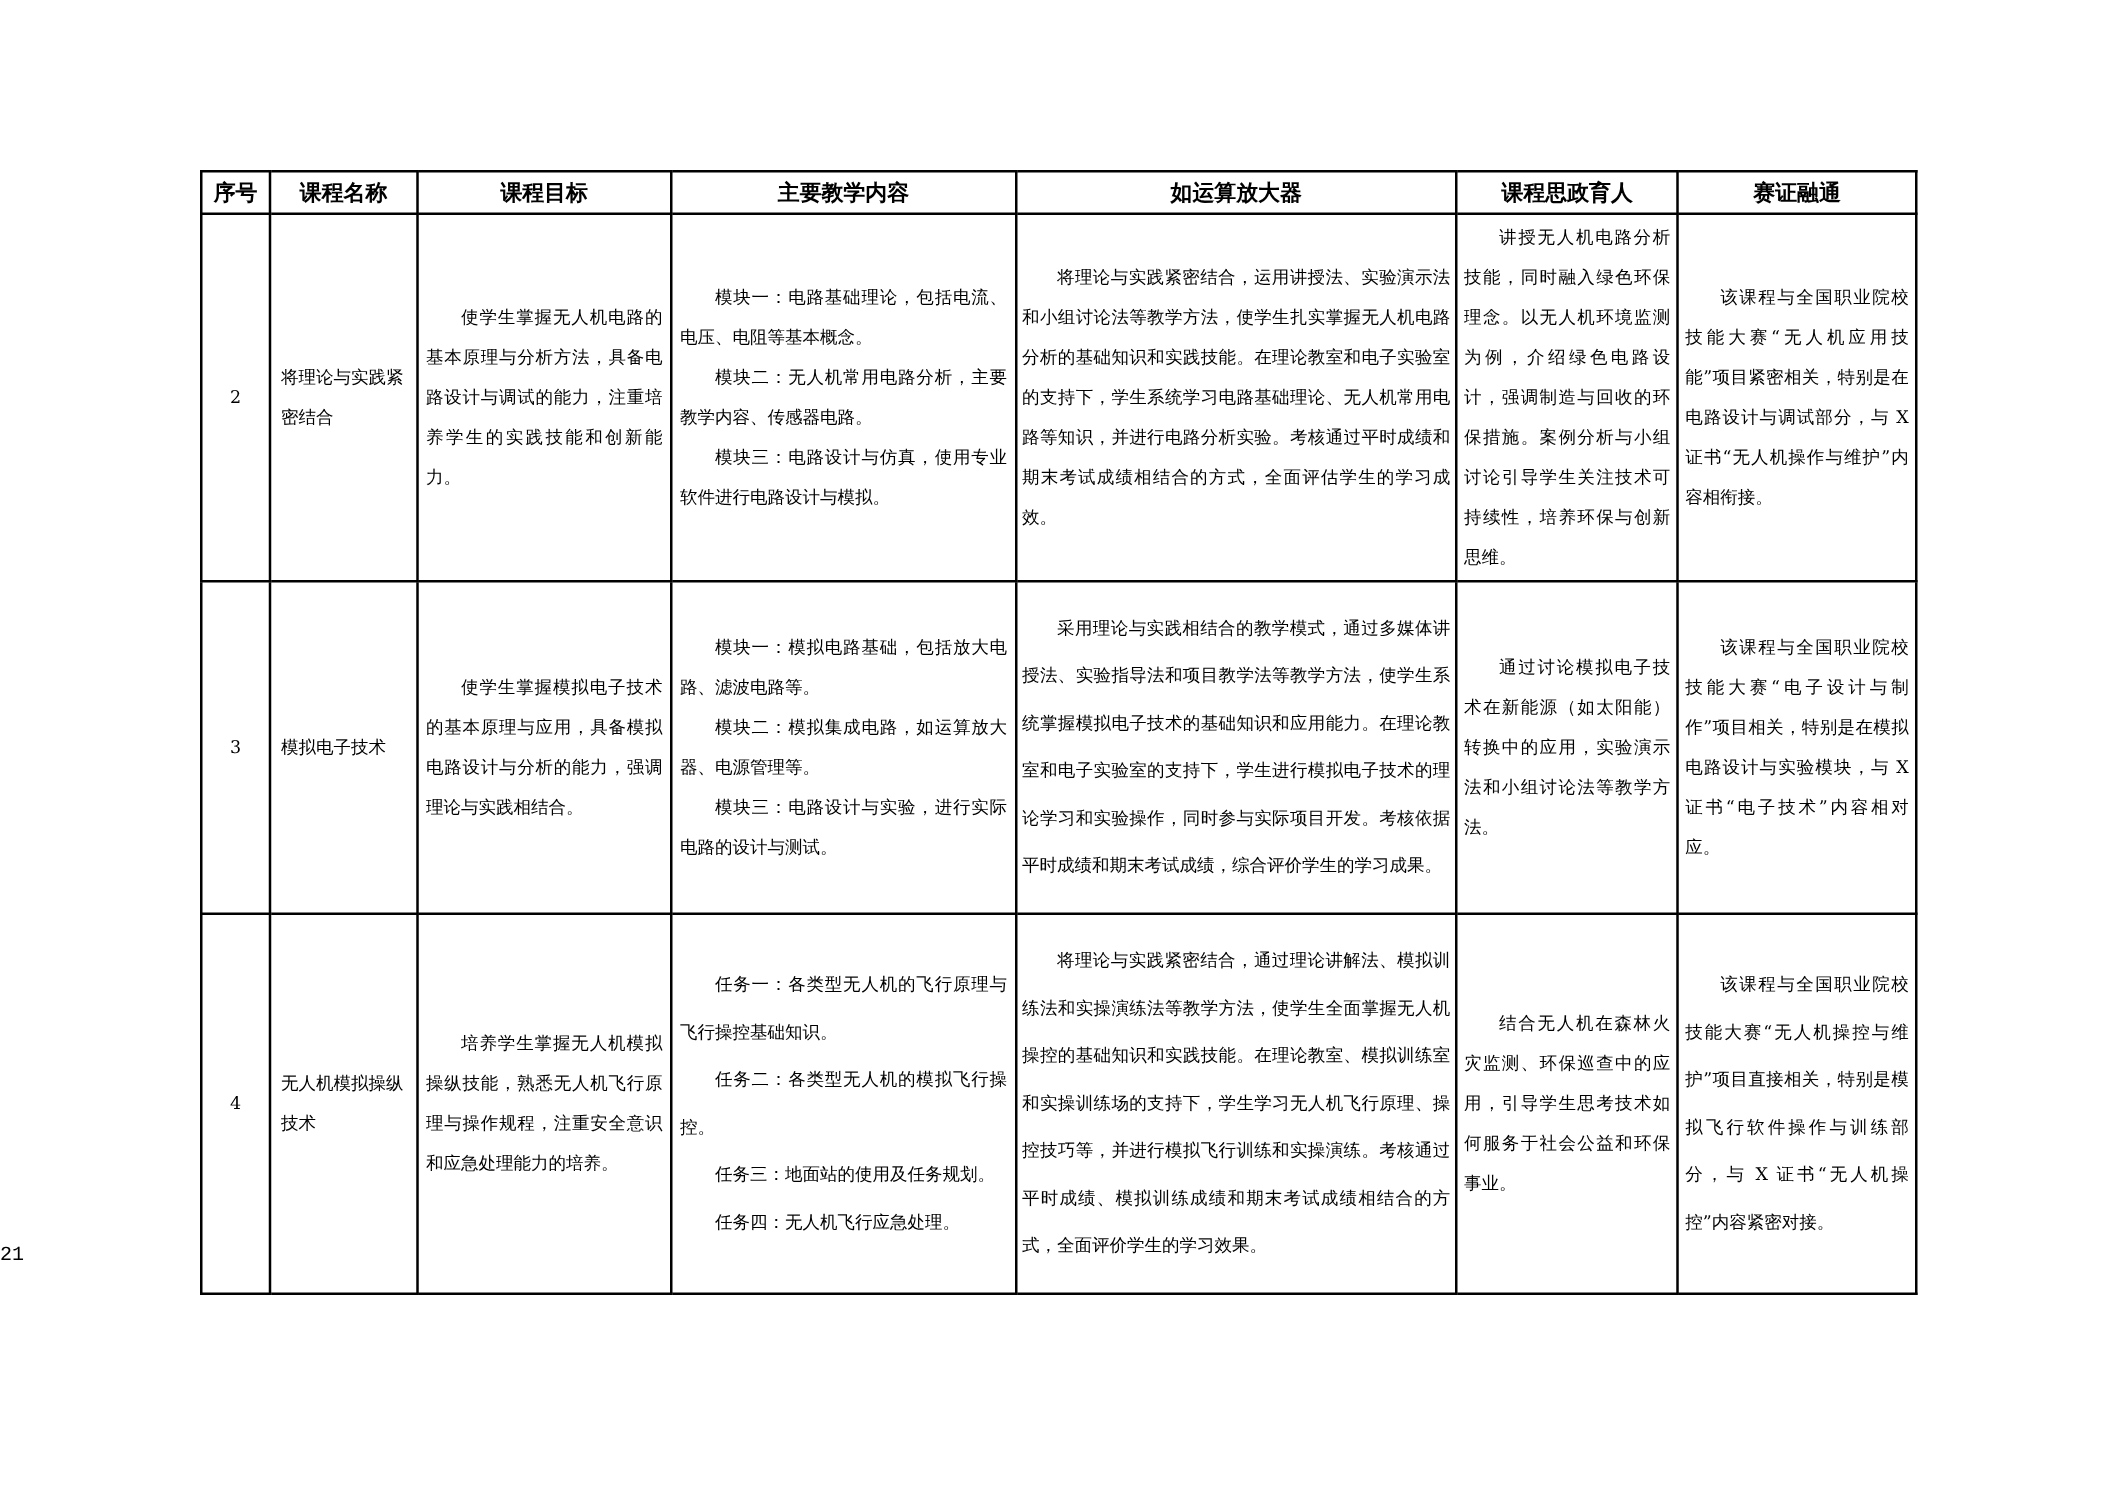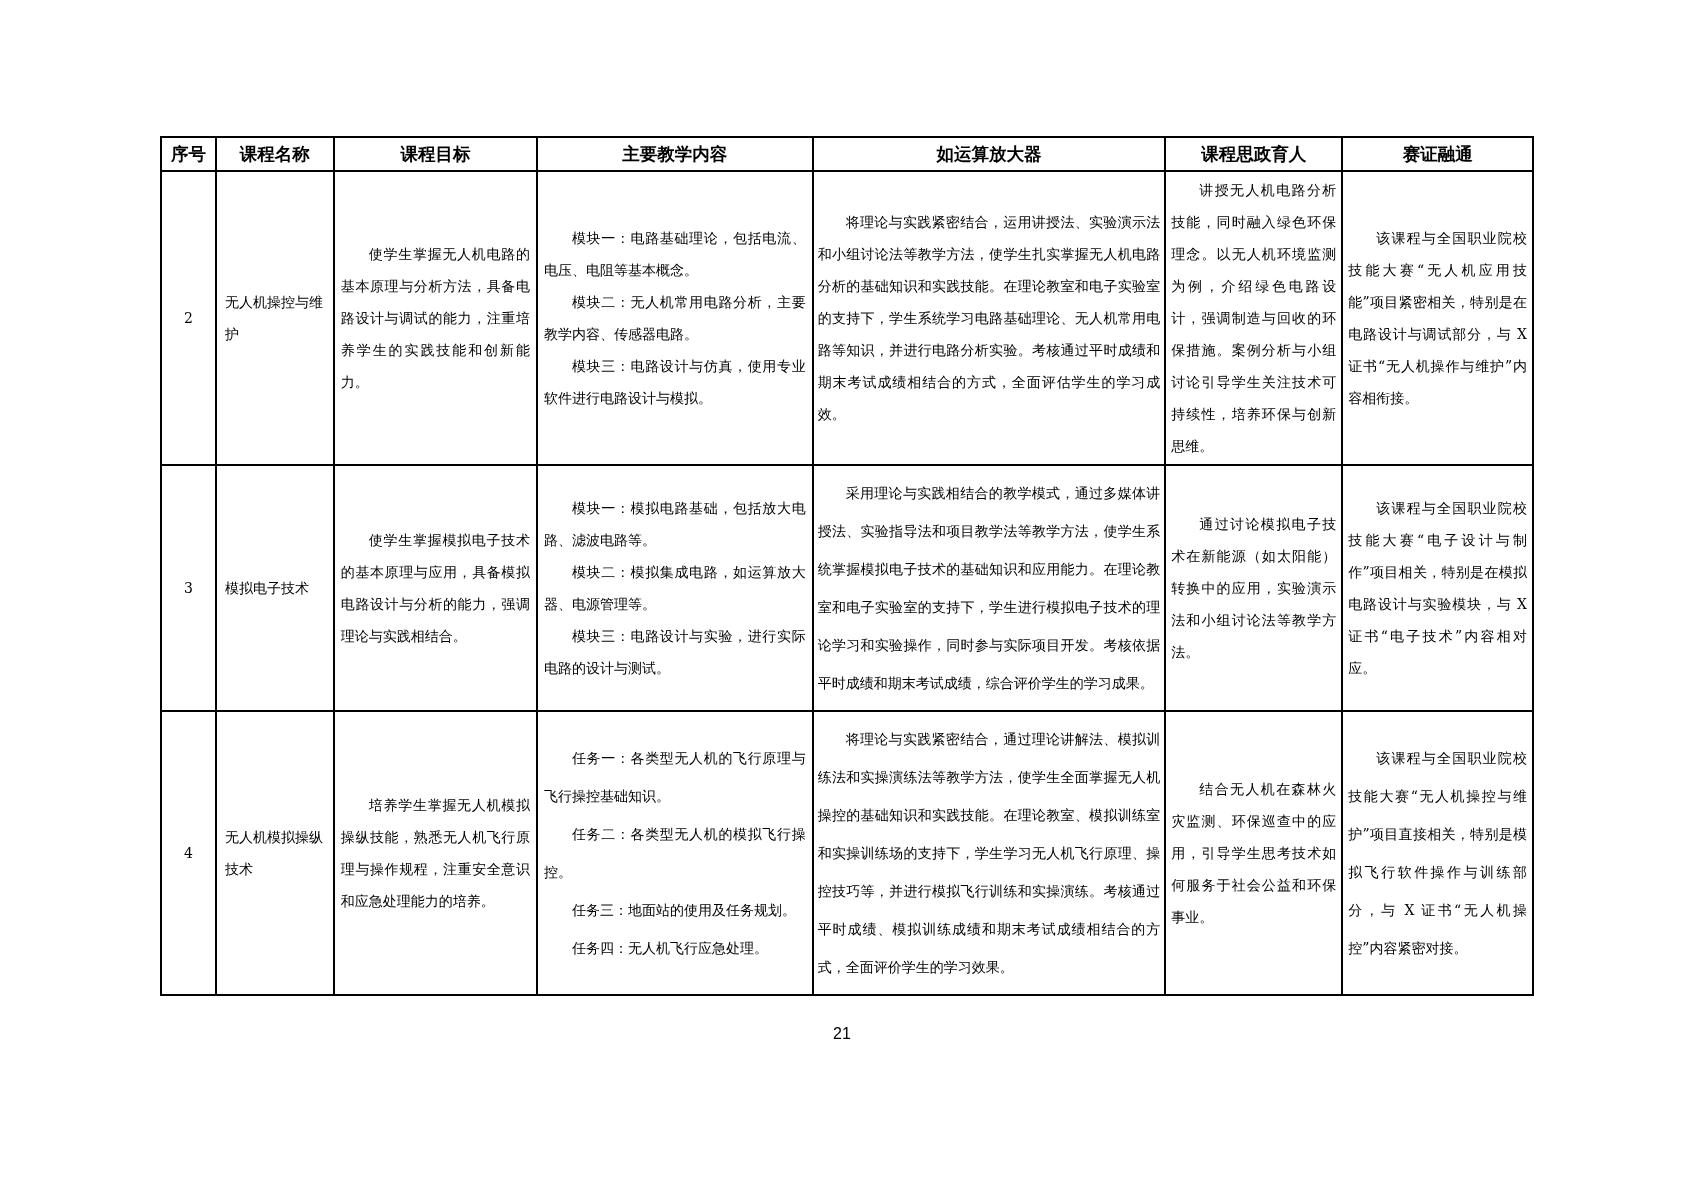--- a/index.html
+++ b/index.html
@@ -56,32 +56,30 @@
 
   td p {
     margin: 0;
     text-indent: 2em;
     text-align: justify;
     text-align-last: left;
   }
   .lh-lg p { line-height: 32px; }
   .lh-sm p { line-height: 38px; }
 
-  td.cell-req { padding: 8px 4px; margin-left: 40px; }
+  td.cell-req { padding: 18px 4px; margin-left: 40px; }
   td.cell-ideo, td.cell-cert { padding: 2px 5px; }
 
   .page-number {
     position: absolute;
     left: 0;
     right: 0;
     top: 995px;
-    text-align: center;
     font-size: 16px;
-    font-family: Liberation Sans, sans-serif;
-    margin-top: 30px;
+    font-family: Liberation Mono, monospace;
   }
 </style>
 </head>
 <body>
 
 <div class="page">
 
   <table class="course-table">
     <colgroup>
       <col class="c-no">
@@ -100,21 +98,21 @@
         <th>主要教学内容</th>
         <th>如运算放大器</th>
         <th>课程思政育人</th>
         <th>赛证融通</th>
       </tr>
     </thead>
     <tbody>
 
       <tr class="row-h285">
         <td class="cell-no">2</td>
-        <td class="cell-name">无人机操控与维护</td>
+        <td class="cell-name">将理论与实践紧密结合</td>
         <td class="cell-obj lh-lg">
           <p>使学生掌握无人机电路的基本原理与分析方法，具备电路设计与调试的能力，注重培养学生的实践技能和创新能力。</p>
         </td>
         <td class="cell-cont lh-lg">
           <p>模块一：电路基础理论，包括电流、电压、电阻等基本概念。</p>
           <p>模块二：无人机常用电路分析，主要教学内容、传感器电路。</p>
           <p>模块三：电路设计与仿真，使用专业软件进行电路设计与模拟。</p>
         </td>
         <td class="cell-req lh-lg">
           <p>将理论与实践紧密结合，运用讲授法、实验演示法和小组讨论法等教学方法，使学生扎实掌握无人机电路分析的基础知识和实践技能。在理论教室和电子实验室的支持下，学生系统学习电路基础理论、无人机常用电路等知识，并进行电路分析实验。考核通过平时成绩和期末考试成绩相结合的方式，全面评估学生的学习成效。</p>

